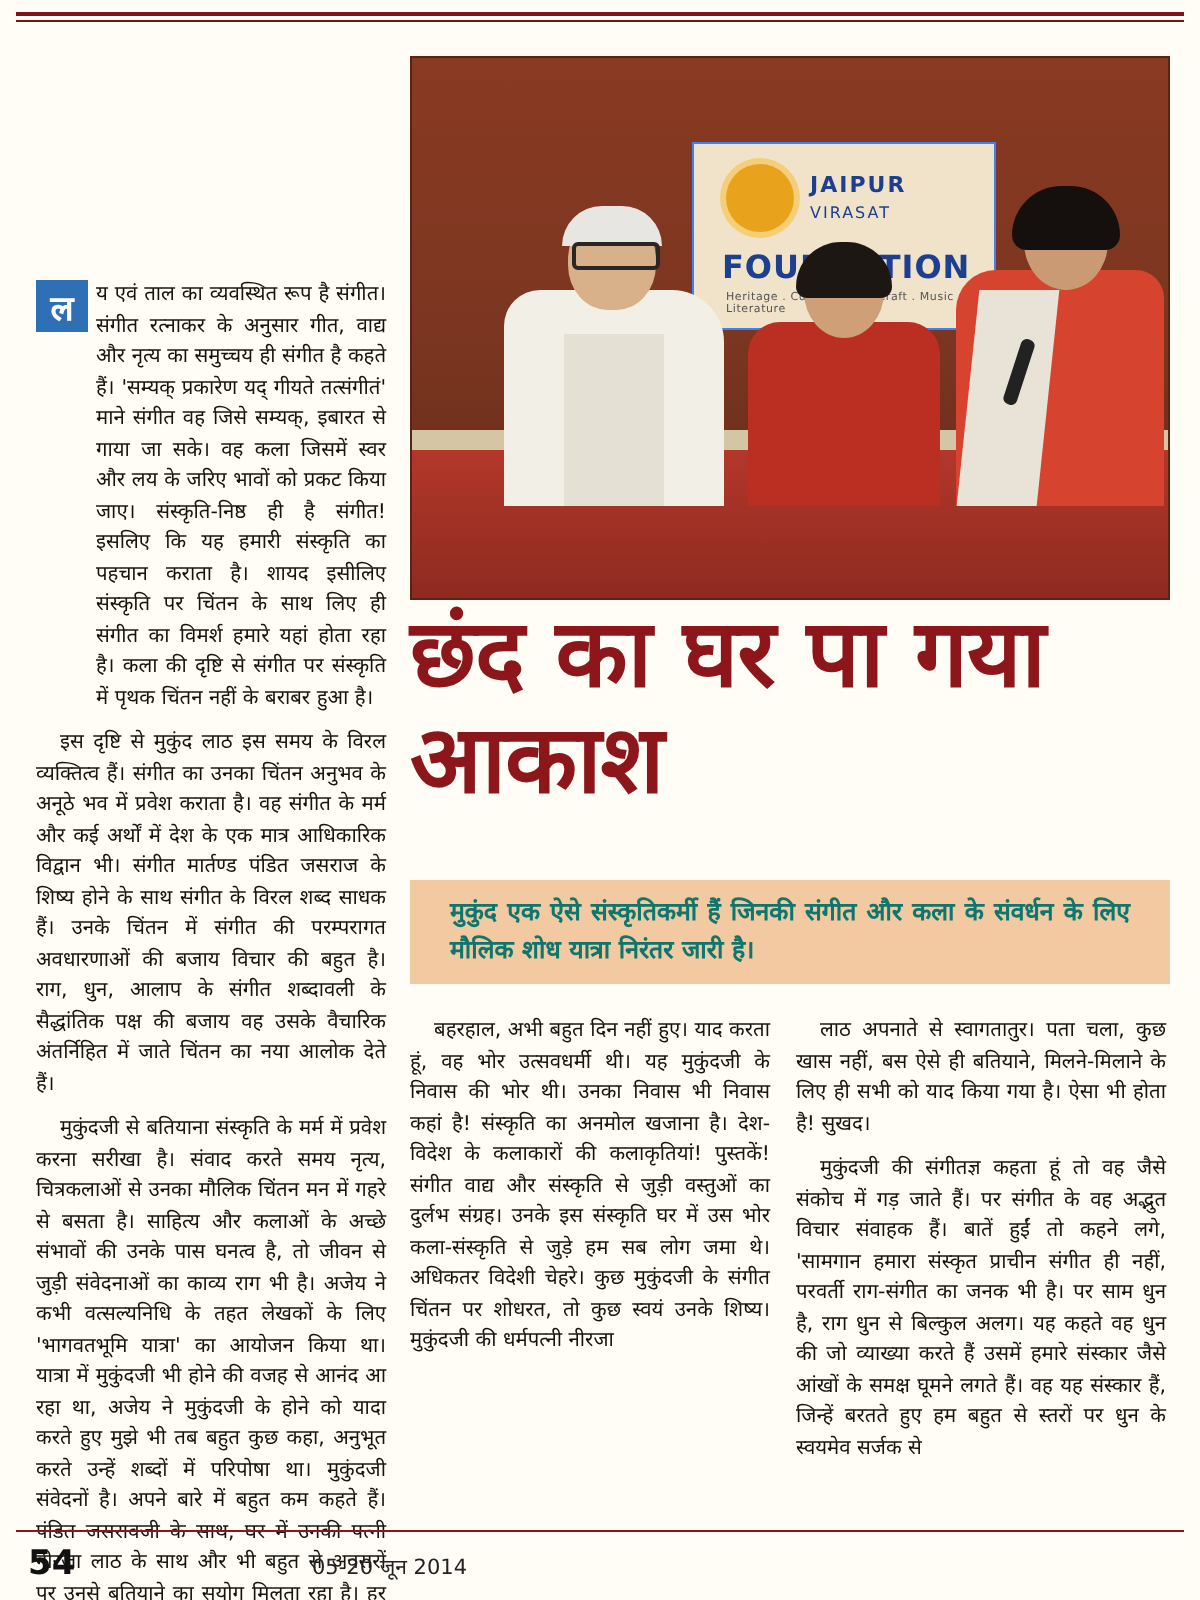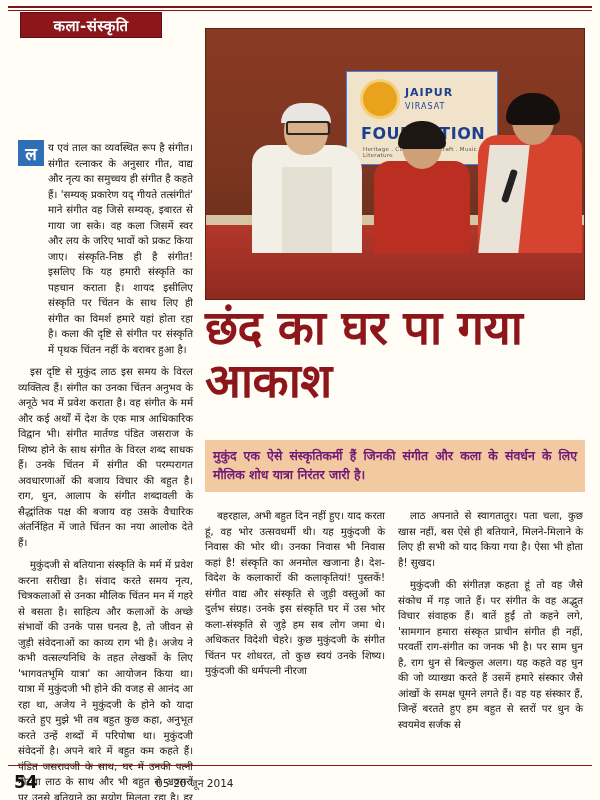--- a/index.html
+++ b/index.html
@@ -126,23 +126,23 @@
   .mic{position:absolute;left:300px;bottom:96px;width:7px;height:34px;background:#222;border-radius:3px;transform:rotate(18deg);}
 
   
   .headline{
     position:absolute;left:205px;top:302px;width:380px;
     font-size:47px;line-height:1.12;font-weight:bold;color:#8c1619;
     letter-spacing:-0.5px;
   }
   .standfirst{
     position:absolute;left:205px;top:440px;width:380px;
-    background:#f2c9a0;color:#701a75;
+    background:#f2c9a0;color:#0f766e;
     font-size:12.4px;line-height:1.52;font-weight:bold;
-    padding:7px 8px;box-sizing:border-box;text-align:justify;
+    padding:7px 20px;box-sizing:border-box;text-align:justify;
   }
 
   #col2{left:205px;top:508px;width:180px;height:262px;}
   #col3{left:398px;top:508px;width:185px;height:262px;}
 
   
   .footer-rule{position:absolute;left:8px;bottom:34px;width:584px;height:1px;background:#8c1619;}
   .page-num{
     position:absolute;left:14px;bottom:8px;font-size:17px;font-weight:bold;color:#111;
   }
@@ -156,23 +156,20 @@
   }
 </style>
 </head>
 <body>
 
 <div class="page">
 
   <div class="top-rule"></div>
   <div class="top-rule2"></div>
 
-  <div class="section-tab">
-    <span>कला-संस्कृति</span>
-  </div>
 
 
   <div class="dropcap">ल</div>
 
   <div class="col" id="col1">
     <p class="first">य एवं ताल का व्यवस्थित रूप है संगीत। संगीत रत्नाकर के अनुसार गीत, वाद्य और नृत्य का समुच्चय ही संगीत है कहते हैं। 'सम्यक् प्रकारेण यद् गीयते तत्संगीतं' माने संगीत वह जिसे सम्यक्, इबारत से गाया जा सके। वह कला जिसमें स्वर और लय के जरिए भावों को प्रकट किया जाए। संस्कृति-निष्ठ ही है संगीत! इसलिए कि यह हमारी संस्कृति का पहचान कराता है। शायद इसीलिए संस्कृति पर चिंतन के साथ लिए ही संगीत का विमर्श हमारे यहां होता रहा है। कला की दृष्टि से संगीत पर संस्कृति में पृथक चिंतन नहीं के बराबर हुआ है।</p>
     <p>इस दृष्टि से मुकुंद लाठ इस समय के विरल व्यक्तित्व हैं। संगीत का उनका चिंतन अनुभव के अनूठे भव में प्रवेश कराता है। वह संगीत के मर्म और कई अर्थों में देश के एक मात्र आधिकारिक विद्वान भी। संगीत मार्तण्ड पंडित जसराज के शिष्य होने के साथ संगीत के विरल शब्द साधक हैं। उनके चिंतन में संगीत की परम्परागत अवधारणाओं की बजाय विचार की बहुत है। राग, धुन, आलाप के संगीत शब्दावली के सैद्धांतिक पक्ष की बजाय वह उसके वैचारिक अंतर्निहित में जाते चिंतन का नया आलोक देते हैं।</p>
     <p>मुकुंदजी से बतियाना संस्कृति के मर्म में प्रवेश करना सरीखा है। संवाद करते समय नृत्य, चित्रकलाओं से उनका मौलिक चिंतन मन में गहरे से बसता है। साहित्य और कलाओं के अच्छे संभावों की उनके पास घनत्व है, तो जीवन से जुड़ी संवेदनाओं का काव्य राग भी है। अजेय ने कभी वत्सल्यनिधि के तहत लेखकों के लिए 'भागवतभूमि यात्रा' का आयोजन किया था। यात्रा में मुकुंदजी भी होने की वजह से आनंद आ रहा था, अजेय ने मुकुंदजी के होने को यादा करते हुए मुझे भी तब बहुत कुछ कहा, अनुभूत करते उन्हें शब्दों में परिपोषा था। मुकुंदजी संवेदनों है। अपने बारे में बहुत कम कहते हैं। पंडित जसरावजी के साथ, घर में उनकी पत्नी नीरजा लाठ के साथ और भी बहुत से अवसरों पर उनसे बतियाने का सुयोग मिलता रहा है। हर बार यह मन होता कि कुछ संवाद में छूट गया है। या कहूं, उनके पास होने का मोह कुछ इस कदर है कि उनके पास</p>
   </div>
 

